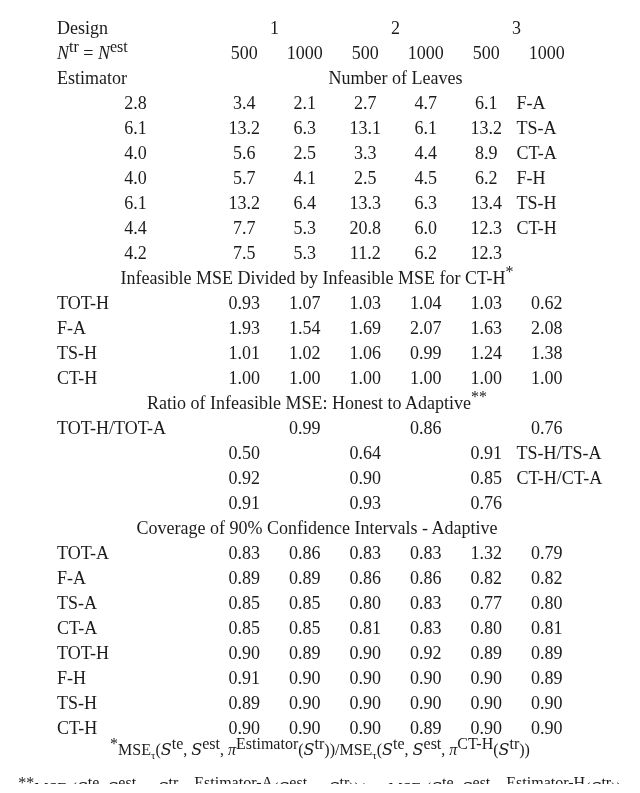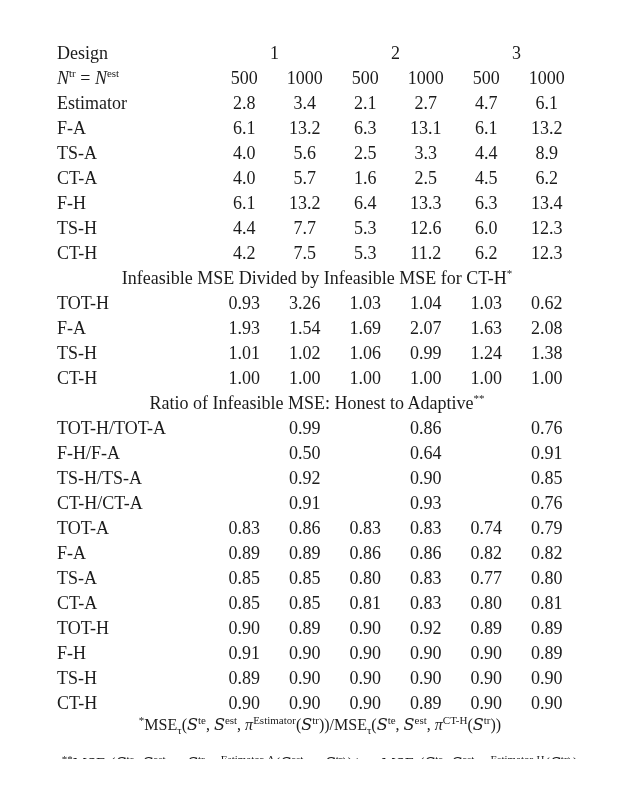--- a/index.html
+++ b/index.html
@@ -9,30 +9,29 @@
     background:#ffffff;
     color:#1b1b1b;
     font-family:"Liberation Serif","DejaVu Serif",serif;
     font-size:18px;
     overflow:hidden;
   }
   .tbl{
     display:grid;
     grid-template-columns:157px repeat(6,60.5px);
     padding-left:57px;
-    padding-top:1px;
-    margin-top:40px;
+    padding-top:16px;
   }
   .cell{height:25px;line-height:25px;white-space:nowrap;overflow:visible;}
   .lab{text-align:left;}
   .num{text-align:center;}
   .span2{grid-column:span 2;text-align:center;}
   .span6{grid-column:2 / -1;text-align:center;}
   .title{grid-column:1 / -1;text-align:center;}
-  .seg-sup{font-size:11px;vertical-align:super;line-height:0;}
+  .seg-sup{font-size:16px;vertical-align:super;line-height:0;}
   .seg-sub{font-size:11px;vertical-align:sub;line-height:0;}
   .seg-it{font-style:italic;}
   .seg-cal{font-style:italic;font-family:"DejaVu Serif",serif;}
   .seg-gap{display:inline-block;width:24px;}
   .fns{margin-top:-2px;}
   .fn1{height:22px;line-height:22px;font-size:16px;text-align:center;}
   .fn2wrap{position:relative;height:23px;overflow:hidden;}
   .fn2{
     position:absolute;left:50%;top:16px;transform:translateX(-50%);
     white-space:nowrap;height:23px;line-height:23px;font-size:16px;
@@ -48,20 +47,21 @@
       <div class="cell span2 num">2</div>
       <div class="cell span2 num">3</div>
       <div class="cell lab"><span class="seg-it">N</span><span class="seg-sup">tr</span><span class="seg-n"> = </span><span class="seg-it">N</span><span class="seg-sup">est</span></div>
       <div class="cell num">500</div>
       <div class="cell num">1000</div>
       <div class="cell num">500</div>
       <div class="cell num">1000</div>
       <div class="cell num">500</div>
       <div class="cell num">1000</div>
       <div class="cell lab">Estimator</div>
+      <div class="cell span6 num">Number of Leaves</div>
       <div class="cell num">2.8</div>
       <div class="cell num">3.4</div>
       <div class="cell num">2.1</div>
       <div class="cell num">2.7</div>
       <div class="cell num">4.7</div>
       <div class="cell num">6.1</div>
       <div class="cell lab">F-A</div>
       <div class="cell num">6.1</div>
       <div class="cell num">13.2</div>
       <div class="cell num">6.3</div>
@@ -71,49 +71,49 @@
       <div class="cell lab">TS-A</div>
       <div class="cell num">4.0</div>
       <div class="cell num">5.6</div>
       <div class="cell num">2.5</div>
       <div class="cell num">3.3</div>
       <div class="cell num">4.4</div>
       <div class="cell num">8.9</div>
       <div class="cell lab">CT-A</div>
       <div class="cell num">4.0</div>
       <div class="cell num">5.7</div>
-      <div class="cell num">1.6</div>
+      <div class="cell num">4.1</div>
       <div class="cell num">2.5</div>
       <div class="cell num">4.5</div>
       <div class="cell num">6.2</div>
       <div class="cell lab">F-H</div>
       <div class="cell num">6.1</div>
       <div class="cell num">13.2</div>
       <div class="cell num">6.4</div>
       <div class="cell num">13.3</div>
       <div class="cell num">6.3</div>
       <div class="cell num">13.4</div>
       <div class="cell lab">TS-H</div>
       <div class="cell num">4.4</div>
       <div class="cell num">7.7</div>
       <div class="cell num">5.3</div>
-      <div class="cell num">12.6</div>
+      <div class="cell num">20.8</div>
       <div class="cell num">6.0</div>
       <div class="cell num">12.3</div>
       <div class="cell lab">CT-H</div>
       <div class="cell num">4.2</div>
       <div class="cell num">7.5</div>
       <div class="cell num">5.3</div>
       <div class="cell num">11.2</div>
       <div class="cell num">6.2</div>
       <div class="cell num">12.3</div>
       <div class="cell title"><span>Infeasible MSE Divided by Infeasible MSE for CT-H</span><span class="seg-sup">*</span></div>
       <div class="cell lab">TOT-H</div>
       <div class="cell num">0.93</div>
-      <div class="cell num">3.26</div>
+      <div class="cell num">1.07</div>
       <div class="cell num">1.03</div>
       <div class="cell num">1.04</div>
       <div class="cell num">1.03</div>
       <div class="cell num">0.62</div>
       <div class="cell lab">F-A</div>
       <div class="cell num">1.93</div>
       <div class="cell num">1.54</div>
       <div class="cell num">1.69</div>
       <div class="cell num">2.07</div>
       <div class="cell num">1.63</div>
@@ -133,47 +133,47 @@
       <div class="cell num">1.00</div>
       <div class="cell num">1.00</div>
       <div class="cell title"><span>Ratio of Infeasible MSE: Honest to Adaptive</span><span class="seg-sup">**</span></div>
       <div class="cell lab">TOT-H/TOT-A</div>
       <div class="cell num"></div>
       <div class="cell num">0.99</div>
       <div class="cell num"></div>
       <div class="cell num">0.86</div>
       <div class="cell num"></div>
       <div class="cell num">0.76</div>
-      <div class="cell lab">F-H/F-A</div>
       <div class="cell num"></div>
       <div class="cell num">0.50</div>
       <div class="cell num"></div>
       <div class="cell num">0.64</div>
       <div class="cell num"></div>
       <div class="cell num">0.91</div>
       <div class="cell lab">TS-H/TS-A</div>
       <div class="cell num"></div>
       <div class="cell num">0.92</div>
       <div class="cell num"></div>
       <div class="cell num">0.90</div>
       <div class="cell num"></div>
       <div class="cell num">0.85</div>
       <div class="cell lab">CT-H/CT-A</div>
       <div class="cell num"></div>
       <div class="cell num">0.91</div>
       <div class="cell num"></div>
       <div class="cell num">0.93</div>
       <div class="cell num"></div>
       <div class="cell num">0.76</div>
+      <div class="cell title"><span>Coverage of 90% Confidence Intervals - Adaptive</span></div>
       <div class="cell lab">TOT-A</div>
       <div class="cell num">0.83</div>
       <div class="cell num">0.86</div>
       <div class="cell num">0.83</div>
       <div class="cell num">0.83</div>
-      <div class="cell num">0.74</div>
+      <div class="cell num">1.32</div>
       <div class="cell num">0.79</div>
       <div class="cell lab">F-A</div>
       <div class="cell num">0.89</div>
       <div class="cell num">0.89</div>
       <div class="cell num">0.86</div>
       <div class="cell num">0.86</div>
       <div class="cell num">0.82</div>
       <div class="cell num">0.82</div>
       <div class="cell lab">TS-A</div>
       <div class="cell num">0.85</div>

